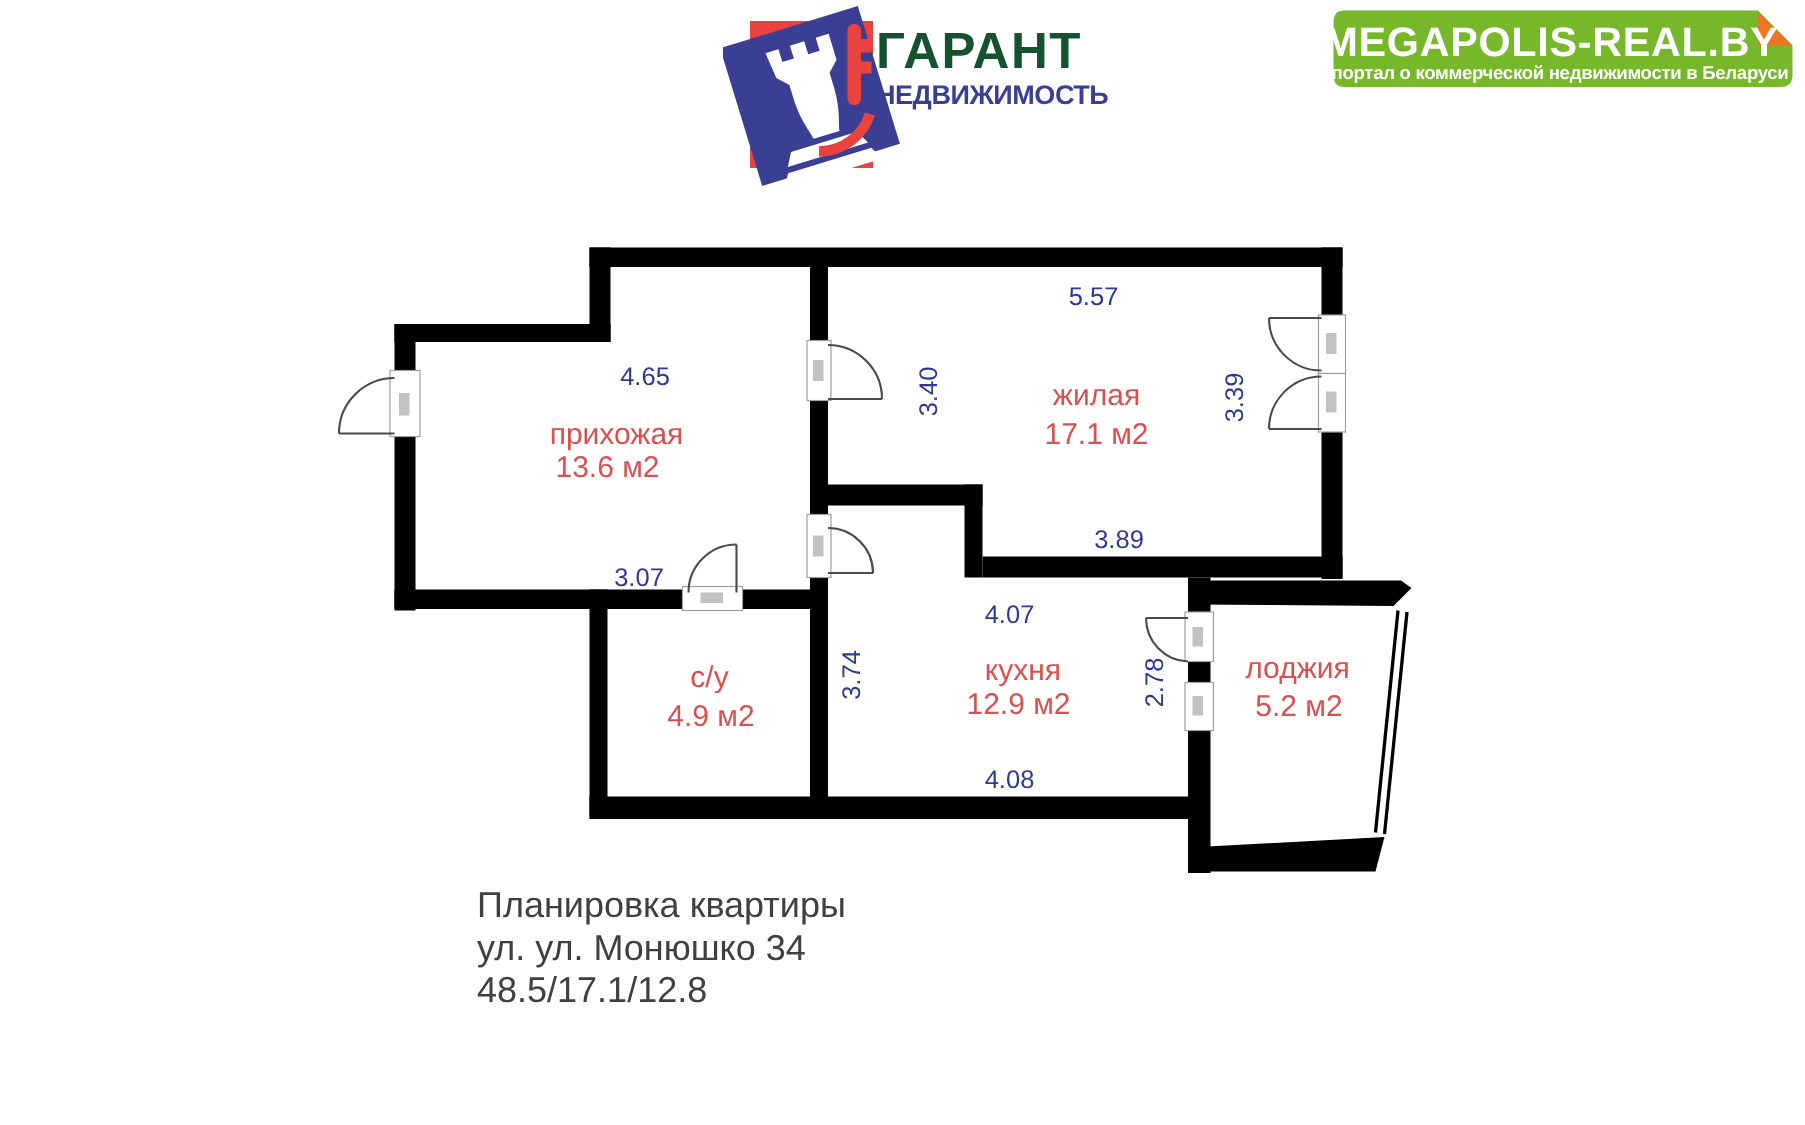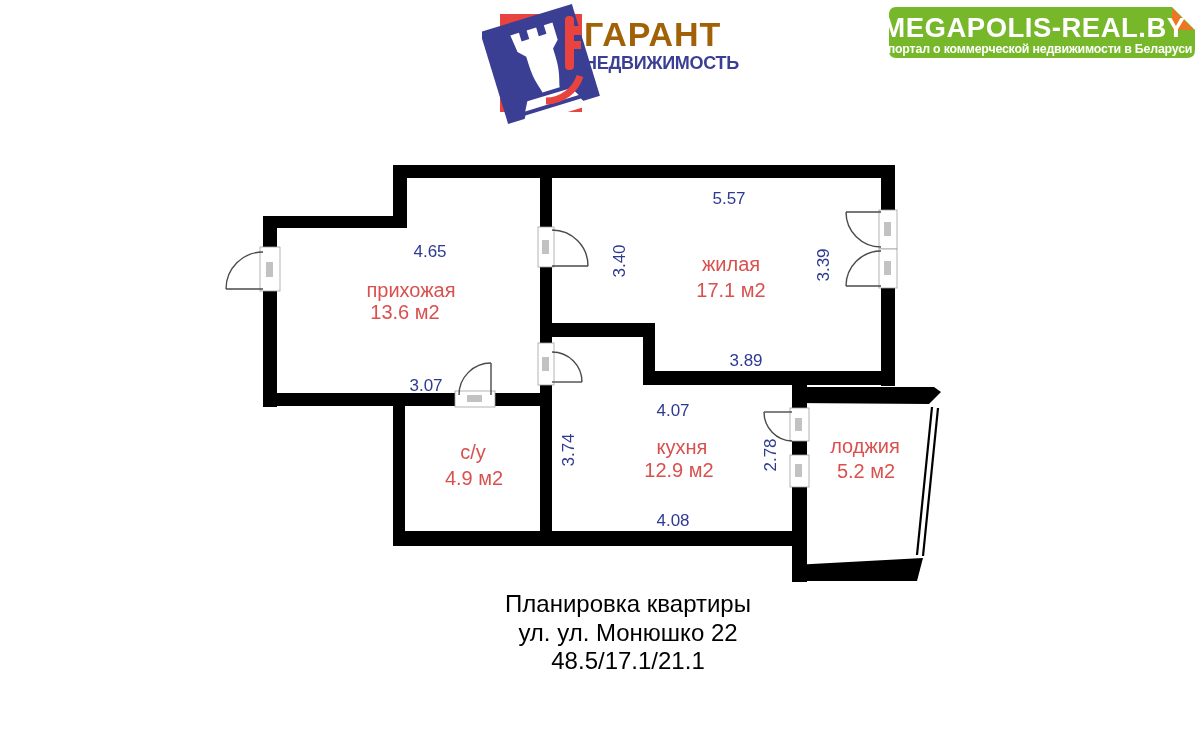--- a/index.html
+++ b/index.html
@@ -3,29 +3,29 @@
 <meta charset="utf-8">
 <style>
   html,body{margin:0;padding:0;}
   body{
     width:1203px;height:750px;position:relative;background:#ffffff;
     font-family:"Liberation Sans", sans-serif;overflow:hidden;
   }
   .abs{position:absolute;}
   .logo-brand{
     position:absolute;left:584px;top:16px;width:130px;
-    font-size:34px;font-weight:bold;color:#a16207;letter-spacing:1px;line-height:36px;
+    font-size:34px;font-weight:bold;color:#14532d;letter-spacing:1px;line-height:36px;
   }
   .logo-subbrand{
     position:absolute;left:584px;top:53px;width:140px;
     font-size:18px;font-weight:bold;color:#3b3f94;letter-spacing:-0.3px;
   }
   .caption{
-    position:absolute;left:318px;top:590px;width:620px;text-align:center;
-    color:#000000;font-size:24px;line-height:28.5px;
+    position:absolute;left:318px;top:590px;width:620px;text-align:left;
+    color:#404040;font-size:24px;line-height:28.5px;
   }
   svg text{font-family:"Liberation Sans", sans-serif;}
   .dim{fill:#2e3a92;font-size:17px;}
   .room{fill:#d9514f;font-size:20px;}
   .wall{fill:#000000;}
   .opening{fill:#ffffff;stroke:#a0a0a0;stroke-width:0.8;}
   .tick{fill:#c2c2c2;}
   .door{stroke:#4a4a4a;stroke-width:1.4;fill:none;}
   .winline{stroke:#000;stroke-width:2.2;fill:none;}
 </style>
@@ -162,15 +162,15 @@
     <text class="room" x="679" y="470">12.9 м2</text>
     <text class="room" x="473" y="452">с/у</text>
     <text class="room" x="474" y="478">4.9 м2</text>
     <text class="room" x="865" y="446">лоджия</text>
     <text class="room" x="866" y="471">5.2 м2</text>
   </g>
 </svg>
 
 <div class="caption">
   <div>Планировка квартиры</div>
-  <div>ул. ул. Монюшко 22</div>
-  <div>48.5/17.1/21.1</div>
+  <div>ул. ул. Монюшко 34</div>
+  <div>48.5/17.1/12.8</div>
 </div>
 
 </body></html>

